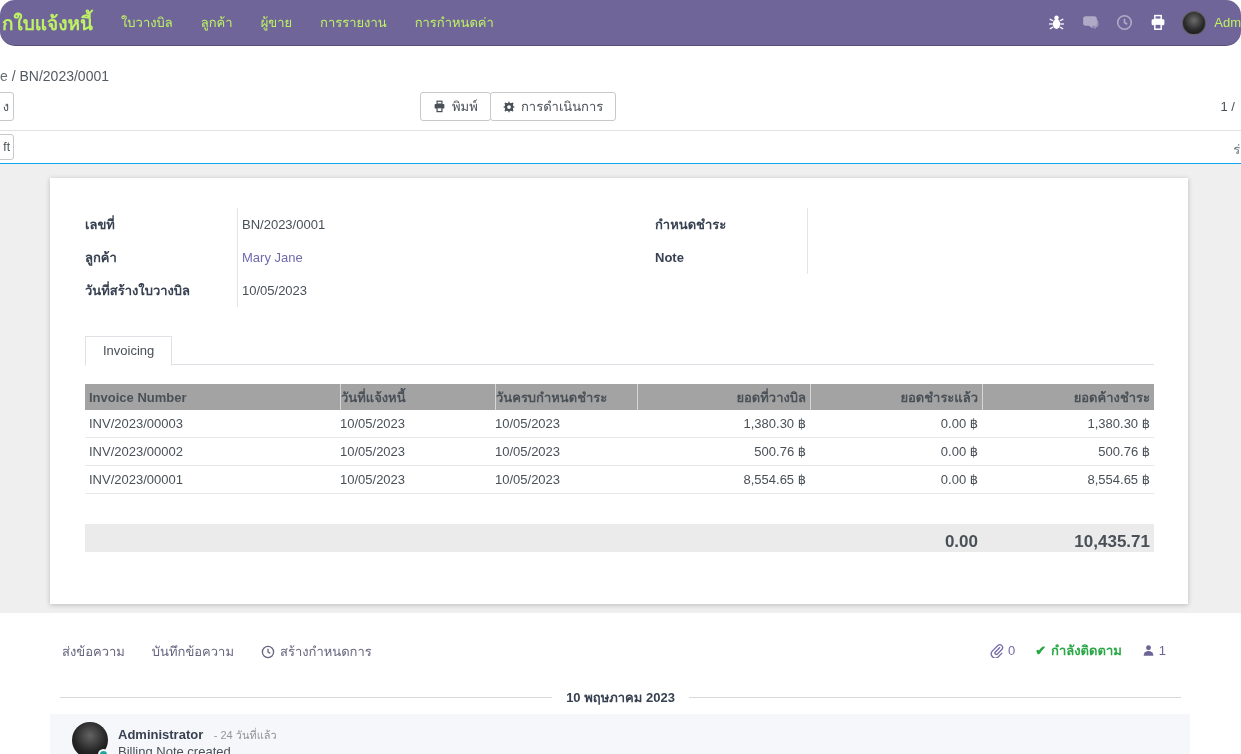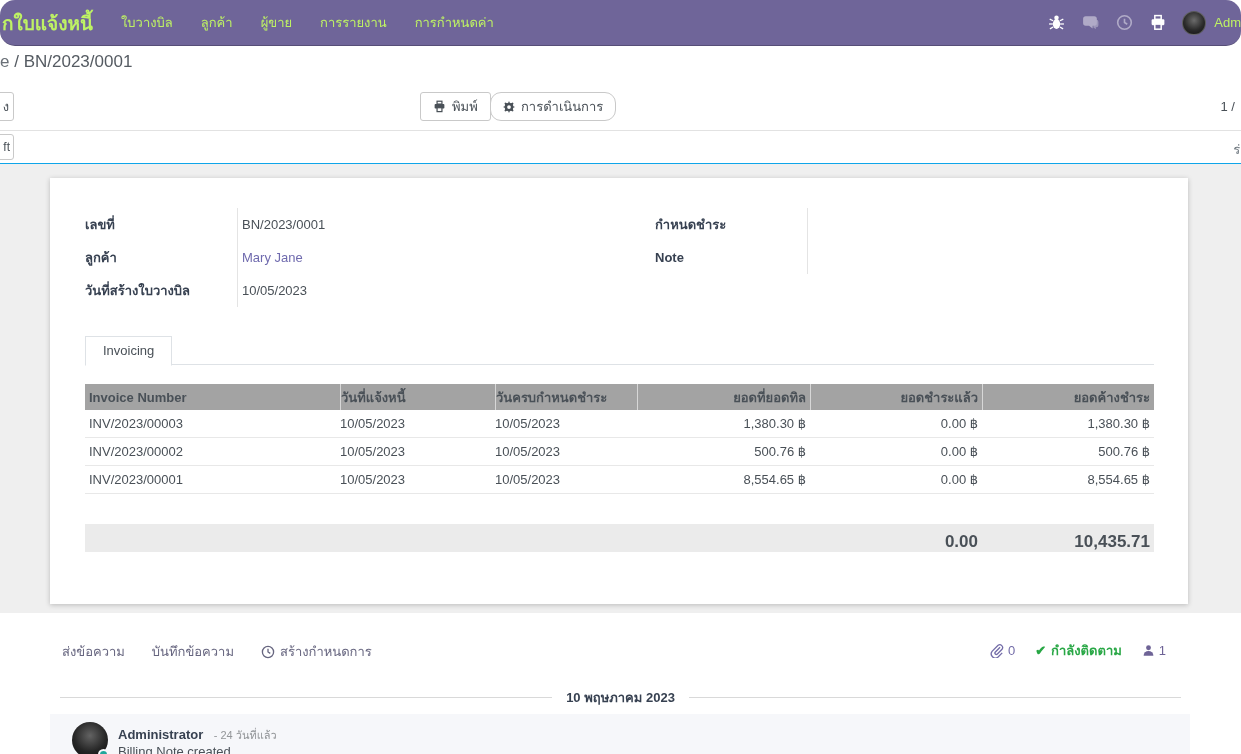--- a/index.html
+++ b/index.html
@@ -17,30 +17,30 @@
   .systray { margin-left:auto; display:flex; align-items:center; }
   .tray-icon { width:20px; height:20px; margin-right:14px; display:flex;
                align-items:center; justify-content:center; color:#fff; cursor:pointer; }
   .faded { opacity:.45; }
   .avatar-sm { width:24px; height:24px; border-radius:50%; flex:none; margin-right:8px;
                background:radial-gradient(circle at 50% 38%, #6b6b6b 0%, #2b2b2b 55%, #101010 100%);
                border:1px solid rgba(255,255,255,.25); }
   .user-name { font-size:13px; white-space:nowrap; }
 
   
-  .breadcrumb { position:absolute; top:52px; left:0; font-size:17px; color:#6a7077; white-space:nowrap; }
+  .breadcrumb { position:absolute; top:68px; left:0; font-size:14px; color:#6a7077; white-space:nowrap; }
   .breadcrumb .crumb-parent { color:#6a7077; cursor:pointer; }
   .breadcrumb .crumb-current { color:#555b62; }
 
   .btn { position:absolute; height:29px; background:#fff; border:1px solid #c9c9c9;
          border-radius:3px; font-size:13px; color:#495057; display:flex; gap:6px;
          align-items:center; justify-content:center; padding:8px 12px; cursor:pointer; }
   .btn-cut-left { left:-16px; top:92px; width:30px; padding:0 4px; justify-content:flex-end; }
   .btn-print  { left:420px; top:92px; }
-  .btn-action { left:490px; top:92px;border-radius:11px; }
+  .btn-action { left:490px; top:92px; }
   .pager { position:absolute; top:99px; right:6px; font-size:13px; color:#495057; cursor:pointer; }
 
   .statusbar { position:absolute; top:130px; left:0; width:100%; height:34px;
                background:#fff; border-top:1px solid #e2e2e2; border-bottom:1px solid #0ea5e9; }
   .ft-box { position:absolute; left:-20px; top:3px; width:34px; height:26px; background:#fff;
             border:1px solid #c9c9c9; border-radius:3px; font-size:12px; color:#495057;
             display:flex; align-items:center; justify-content:flex-end; padding-right:3px; cursor:pointer; }
   .status-label { position:absolute; right:-13px; top:8px; font-size:13px; color:#6c757d;
                   white-space:nowrap; cursor:pointer; }
 
@@ -228,21 +228,21 @@
 
       <div class="notebook">
         <div class="tab">Invoicing</div>
       </div>
 
       <div class="inv-table">
         <div class="t-head">
           <div class="c1">Invoice Number</div>
           <div class="c2">วันที่แจ้งหนี้</div>
           <div class="c3">วันครบกำหนดชำระ</div>
-          <div class="c4">ยอดที่ยอดทิล</div>
+          <div class="c4">ยอดที่วางบิล</div>
           <div class="c5">ยอดชำระแล้ว</div>
           <div class="c6">ยอดค้างชำระ</div>
         </div>
         <div class="t-row">
           <div class="c1">INV/2023/00003</div>
           <div class="c2">10/05/2023</div>
           <div class="c3">10/05/2023</div>
           <div class="c4">1,380.30 ฿</div>
           <div class="c5">0.00 ฿</div>
           <div class="c6">1,380.30 ฿</div>

